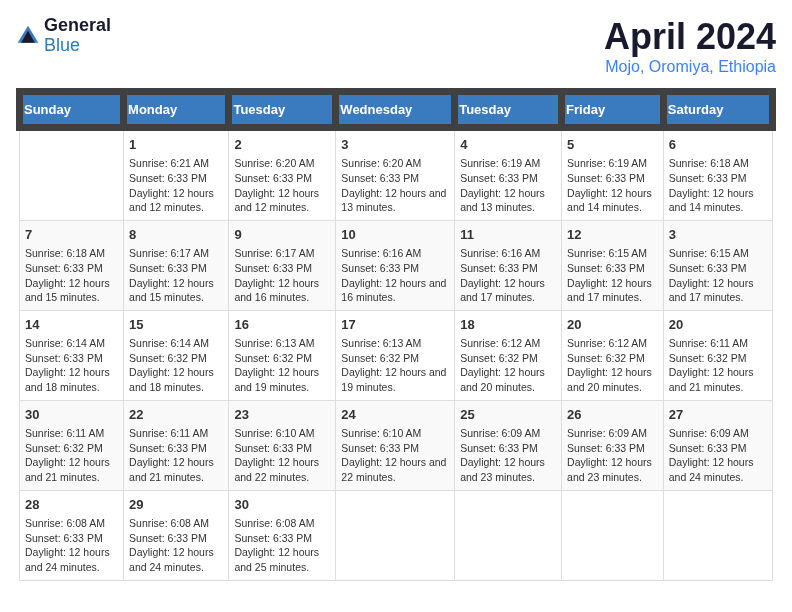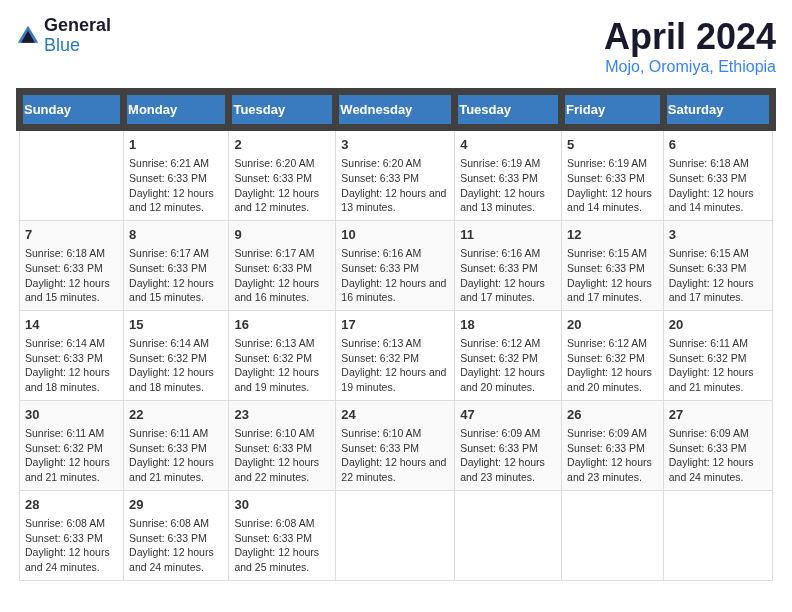--- a/index.html
+++ b/index.html
@@ -225,21 +225,21 @@
         </td>
         <td>
           <span class="day-number">23</span>
           <div class="day-info">Sunrise: 6:10 AM<br>Sunset: 6:33 PM<br>Daylight: 12 hours and 22 minutes.</div>
         </td>
         <td>
           <span class="day-number">24</span>
           <div class="day-info">Sunrise: 6:10 AM<br>Sunset: 6:33 PM<br>Daylight: 12 hours and 22 minutes.</div>
         </td>
         <td>
-          <span class="day-number">47</span>
+          <span class="day-number">25</span>
           <div class="day-info">Sunrise: 6:09 AM<br>Sunset: 6:33 PM<br>Daylight: 12 hours and 23 minutes.</div>
         </td>
         <td>
           <span class="day-number">26</span>
           <div class="day-info">Sunrise: 6:09 AM<br>Sunset: 6:33 PM<br>Daylight: 12 hours and 23 minutes.</div>
         </td>
         <td>
           <span class="day-number">27</span>
           <div class="day-info">Sunrise: 6:09 AM<br>Sunset: 6:33 PM<br>Daylight: 12 hours and 24 minutes.</div>
         </td>

